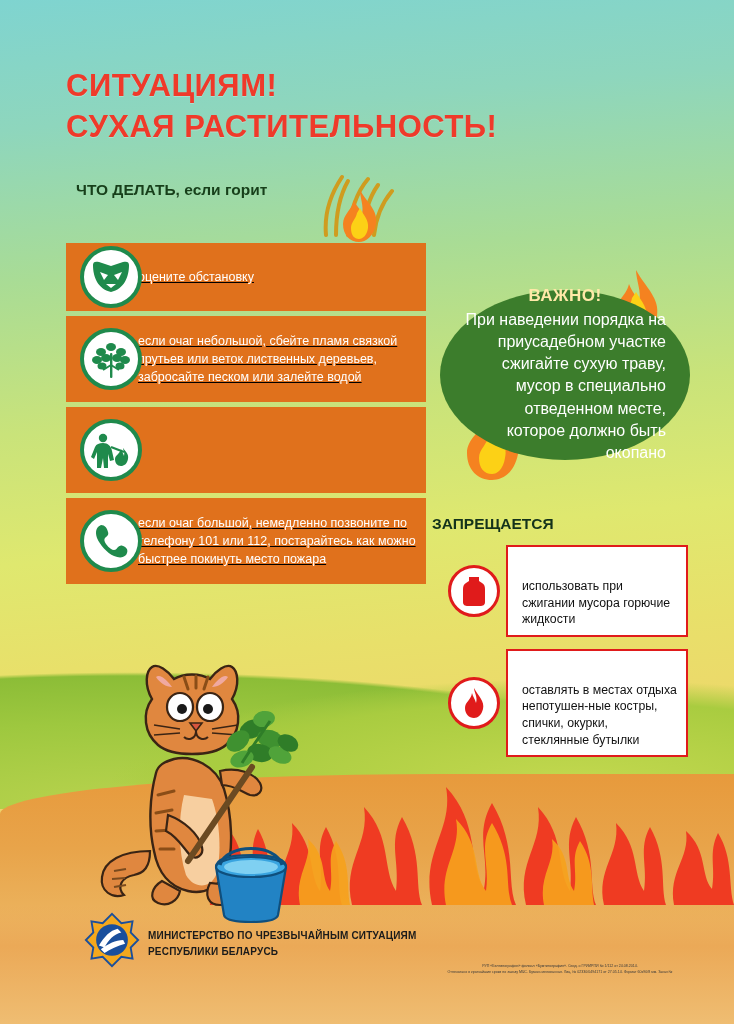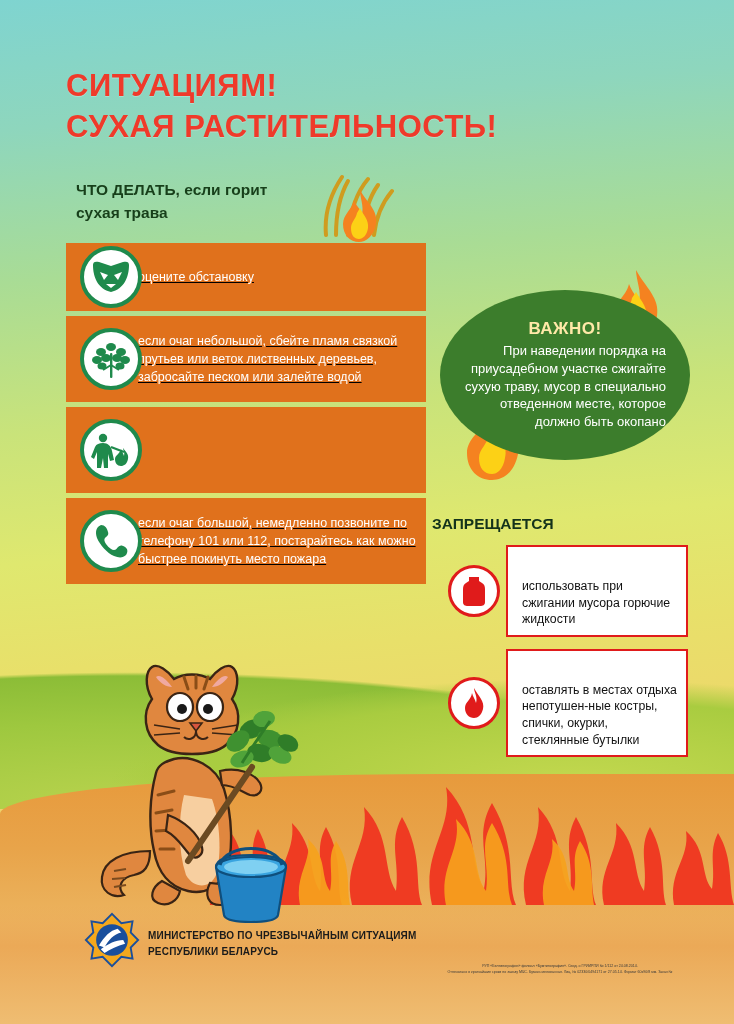--- a/index.html
+++ b/index.html
@@ -124,21 +124,21 @@
   }
   .important .imp-title {
     color: #ffe9a8;
     font-weight: bold;
     font-size: 17px;
     letter-spacing: .5px;
     margin-bottom: 3px;
   }
   .important .imp-text {
     color: #ffffff;
-    font-size: 13px;
+    font-size: 16px;
     line-height: 1.38;
   }
 
   
   .forbid-title {
     position: absolute; left: 432px; top: 515px;
     color: #14331b;
     font-weight: bold;
     font-size: 15.5px;
   }
@@ -256,21 +256,20 @@
     <path d="M32 28 C39 40 46 46 43 58 C41 70 35 74 30 74 C22 74 17 68 17 58 C17 49 26 44 27 34 Z" fill="#fcd116"></path>
   </svg>
 
   <div class="title">
     <div>СИТУАЦИЯМ!</div>
     <div>СУХАЯ РАСТИТЕЛЬНОСТЬ!</div>
   </div>
 
   <div class="subtitle">
     <div>ЧТО ДЕЛАТЬ, если горит</div>
-    <div>сухая трава</div>
   </div>
 
   <div class="howto-list">
 
     <div class="howto-row">
       <div class="badge">
         <svg width="40" height="32" viewBox="0 0 40 32">
           <path d="M2 4 C2 1 4 0 8 1 L20 5 L32 1 C36 0 38 1 38 4 C38 16 33 28 20 31 C7 28 2 16 2 4 Z" fill="#1f8a4c"></path>
           <path d="M9 11 L17 14 L13 19 Z" fill="#ffffff"></path>
           <path d="M31 11 L23 14 L27 19 Z" fill="#ffffff"></path>

